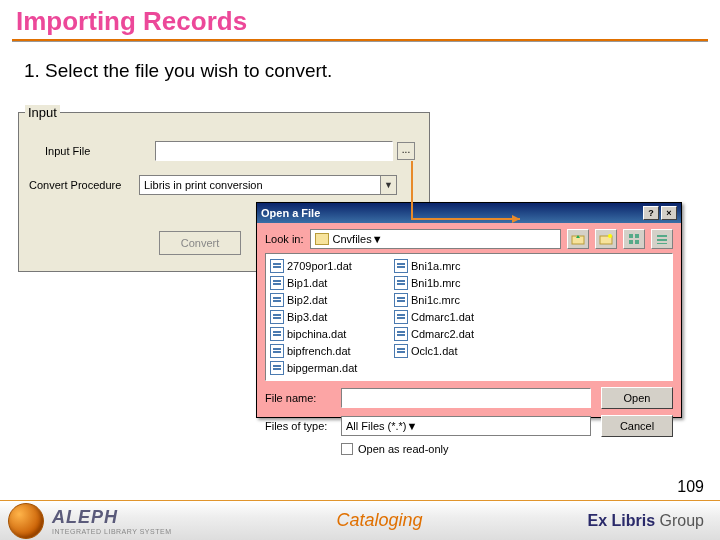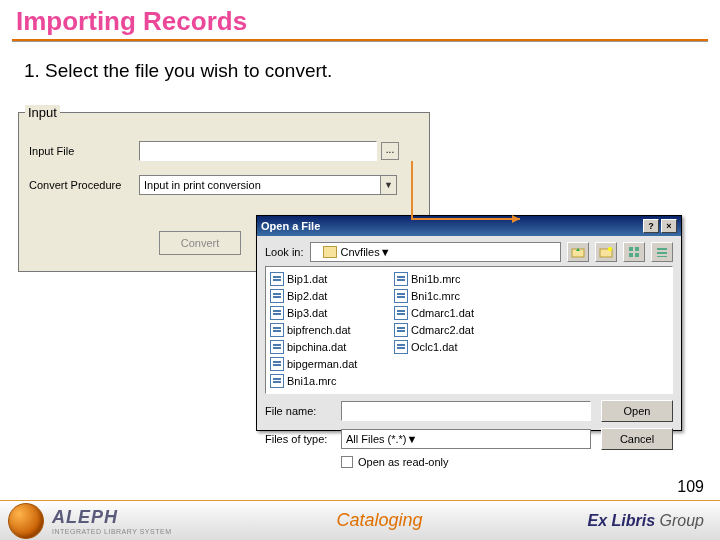--- a/index.html
+++ b/index.html
@@ -93,23 +93,23 @@
     background: #ece9d8;
     border: 1px solid #888;
     color: #888;
     font-size: 11px;
     display:flex; align-items:center; justify-content:center;
   }
 
   
   .filedlg {
     position: absolute;
-    left: 256px; top: 215px;
+    left: 256px; top: 202px;
     width: 426px; height: 216px;
-    background: #e5e5e5;
+    background: #fca5a5;
     border: 1px solid #000;
     box-shadow: 2px 2px 3px rgba(0,0,0,0.4);
   }
   .titlebar {
     height: 20px;
     background: linear-gradient(#0a246a,#3a6ea5);
     color: #fff;
     display:flex; align-items:center;
     padding: 0 4px;
     font-size: 11px; font-weight:bold;
@@ -128,21 +128,21 @@
     display:flex; align-items:center;
     padding: 6px 8px 4px 8px;
     gap: 6px;
     font-size: 11px;
   }
   .lookin-combo {
     flex: 1;
     height: 20px;
     background:#fff; border:1px solid #808080;
     display:flex; align-items:center;
-    padding-left:12px; font-size:11px;
+    padding-left:4px; font-size:11px;
     position:relative;
   }
   .folder-ico {
     width:14px; height:12px;
     background: #f7e39c;
     border:1px solid #b89b3a;
     margin-right:4px;
   }
   .tool {
     width: 22px; height: 20px;
@@ -237,44 +237,44 @@
   }
   .aleph {
     color:#5a5a7a; font-weight:bold; font-style:italic;
     font-size:18px; letter-spacing:1px;
   }
   .aleph-sub { font-size:7px; color:#888; letter-spacing:0.5px; }
   .footer-center {
     flex:1; text-align:center;
     color:#e07000; font-size:18px; font-style:italic;
   }
-  .exl { color:#2a2a6a; font-weight:bold; font-style:italic; font-size:16px; margin-right:16px;}
+  .exl { color:#2a2a6a; font-weight:bold; font-size:16px; margin-right:16px;}
   .exl-thin { font-weight:normal; color:#555; }
 </style>
 </head>
 <body>
 
 <div class="slide-title">Importing Records</div>
 <div class="title-rule"></div>
 <div class="title-sub"></div>
 <div class="instr">1. Select the file you wish to convert.</div>
 
 <div class="input-panel">
   <span class="group-label">Input</span>
 
-  <div class="row" style="top:28px; left:10px;">
+  <div class="row" style="top:28px; left:26px;">
     <div class="lab">Input File</div>
     <input class="text-input" style="width: 238px;" value="">
     <div class="browse-dots">...</div>
   </div>
 
   <div class="row" style="top:62px; left:10px;">
     <div class="lab">Convert Procedure</div>
     <div class="combo" style="width:258px">
-      <span>Input in print conversion</span>
+      <span>Libris in print conversion</span>
       <span class="arrow">▼</span>
     </div>
   </div>
 
   <div class="btn-convert">Convert</div>
 </div>
 
 <div class="filedlg">
   <div class="titlebar">
     <span>Open a File</span>
@@ -315,37 +315,41 @@
           <rect x="1" y="2" width="10" height="2" fill="#5a8"></rect>
           <rect x="1" y="6" width="10" height="2" fill="#5a8"></rect>
           <rect x="1" y="10" width="10" height="1" fill="#5a8"></rect>
         </svg>
     </div>
   </div>
 
   <div class="filelist">
     <div class="file-item">
         <span class="file-ico"></span>
+        <span>2709por1.dat</span>
+      </div>
+    <div class="file-item">
+        <span class="file-ico"></span>
         <span>Bip1.dat</span>
       </div>
     <div class="file-item">
         <span class="file-ico"></span>
         <span>Bip2.dat</span>
       </div>
     <div class="file-item">
         <span class="file-ico"></span>
         <span>Bip3.dat</span>
       </div>
     <div class="file-item">
         <span class="file-ico"></span>
+        <span>bipchina.dat</span>
+      </div>
+    <div class="file-item">
+        <span class="file-ico"></span>
         <span>bipfrench.dat</span>
-      </div>
-    <div class="file-item">
-        <span class="file-ico"></span>
-        <span>bipchina.dat</span>
       </div>
     <div class="file-item">
         <span class="file-ico"></span>
         <span>bipgerman.dat</span>
       </div>
     <div class="file-item">
         <span class="file-ico"></span>
         <span>Bni1a.mrc</span>
       </div>
     <div class="file-item">

